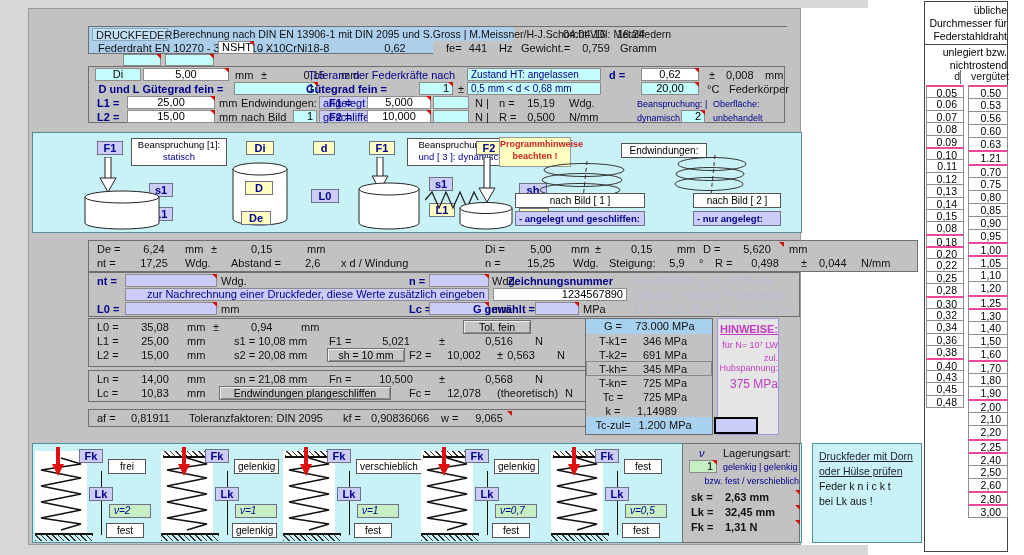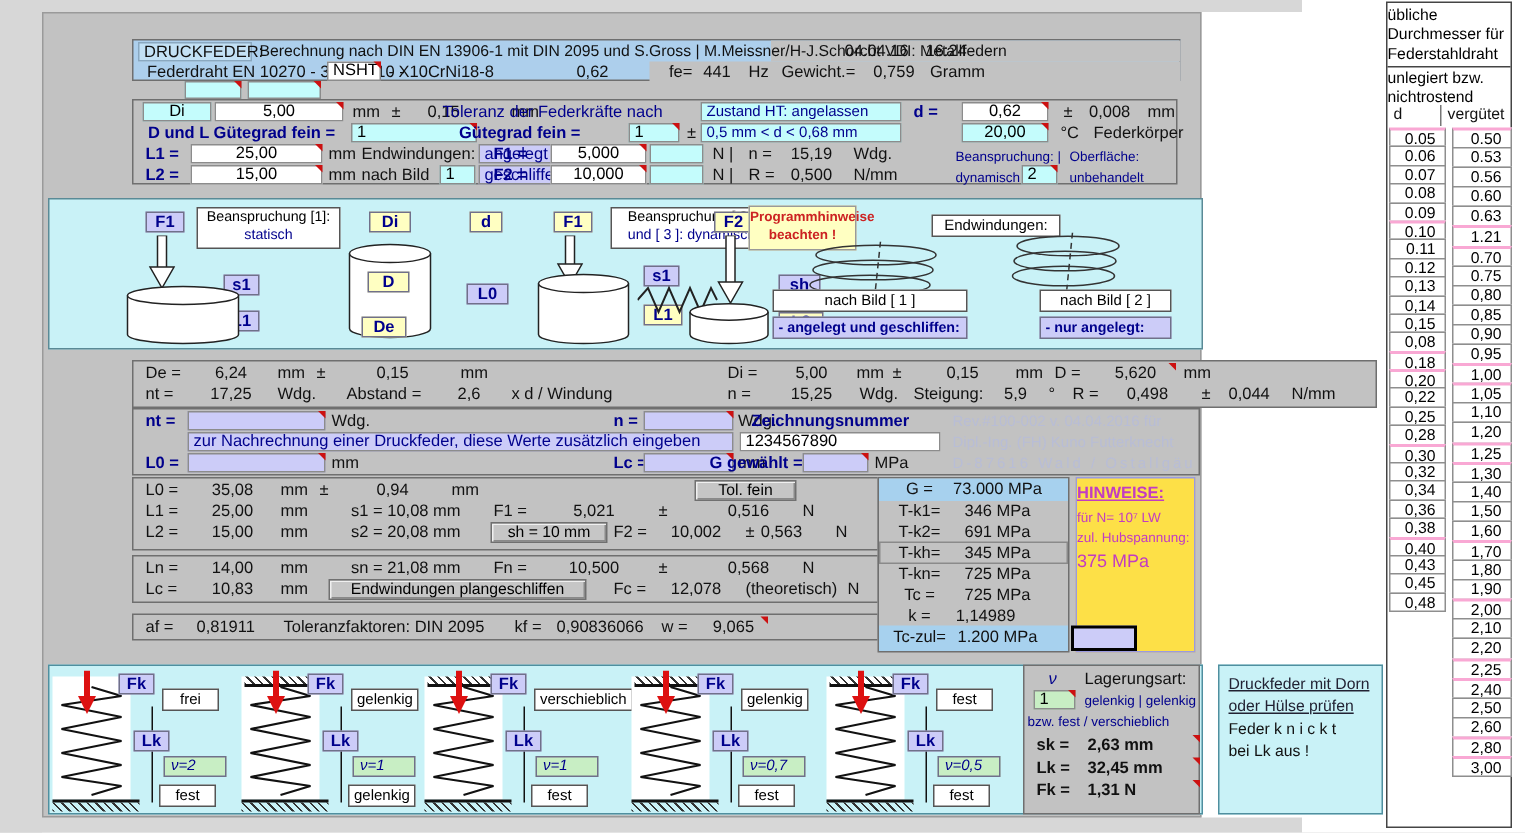--- a/index.html
+++ b/index.html
@@ -1,34 +1,34 @@
 <!DOCTYPE html>
 <html><head>
 <meta charset="utf-8">
 <style>
   *{box-sizing:border-box;margin:0;padding:0}
   body{font-family:"Liberation Sans",sans-serif;background:#fff;width:1024px;height:555px;overflow:hidden}
   #app{position:relative;width:1024px;height:555px;background:#fff}
   .abs{position:absolute}
   .t{position:absolute;white-space:nowrap;height:13px;line-height:13px;font-size:11px;color:#111}
   .nv{color:#00008c}.b{font-weight:bold}.s9{font-size:9px}
-  .rt{text-align:center}.ctr{text-align:left}
+  .rt{text-align:center}.ctr{text-align:right}
   .cl{position:absolute;border:1px solid #8c8c8c;height:13px;line-height:11px;font-size:11px;padding:0 3px;white-space:nowrap}
   .yel{background:#ffffff}.cyn{background:#c4fcfc}.lav{background:#ccccf8}.grn{background:#c8eec4}
   .box{position:absolute;border:1px solid #6f6f6f}
   .rm::after{content:'';position:absolute;top:-1px;right:-1px;width:0;height:0;border-left:5px solid transparent;border-top:5px solid #c11}
   .btn{position:absolute;background:#c6c6c6;border:1px solid #707070;box-shadow:inset 1px 1px 0 #f0f0f0,inset -1px -1px 0 #8a8a8a;text-align:center;font-size:10.5px;line-height:12px;height:14px}
   .figlab{position:absolute;border:1px solid #70708a;background:#ccccf8;color:#00008c;font-weight:bold;font-size:11px;height:14px;line-height:12px;text-align:center}
   .figlab.y{background:#ffffc2}
   .wbox{position:absolute;background:#fff;border:1px solid #555;text-align:center;font-size:10px;line-height:12px}
   .lavcap{position:absolute;background:#ccccf8;border:1px solid #70708a;color:#00008c;font-weight:bold;font-size:9.5px;line-height:13px;text-align:left;padding-left:3px}
   .hl{background:#a7d1ee}
   .dcol{position:absolute}
   .dtc{position:relative;border:1px solid #8e8e8e;margin-top:-1px;background:#fff;font-size:10.5px;text-align:right;padding-right:6px}
-  .dtc.grp{border-top:2px solid #f9a8d4}
+  .dtc.grp{border-top:2px solid #ec4899}
   .dtl{height:13.4px;line-height:12px}.dtr{height:14.1px;line-height:13px}
   .hatch{background:repeating-linear-gradient(45deg,#333 0 1px,transparent 1px 4px)}
   .spr{position:absolute;width:126px;height:94px}
   .magenta{color:#c23cc2}
 </style>
 </head>
 <body>
 
 <div id="app">
 
@@ -331,21 +331,21 @@
     <span class="t rt" style="left:2px;top:58px;width:50px">T-kn=</span>
     <span class="t rt" style="left:36px;top:58px;width:86px">725 MPa</span>
     <span class="t rt" style="left:2px;top:72px;width:50px">Tc  =</span>
     <span class="t rt" style="left:36px;top:72px;width:86px">725 MPa</span>
     <span class="t rt" style="left:2px;top:86px;width:50px">k =</span>
     <span class="t rt" style="left:36px;top:86px;width:70px">1,14989</span>
     <span class="t rt" style="left:2px;top:100px;width:50px">Tc-zul=</span>
     <span class="t rt" style="left:36px;top:100px;width:86px">1.200 MPa</span>
   </div>
 
-  <div class="abs" style="left:717px;top:318px;width:80px;height:117px;background:#fde047;border:1px solid #9a9ae0">
+  <div class="abs" style="left:717px;top:318px;width:62px;height:117px;background:#e5e5e5;border:1px solid #9a9ae0">
     <div class="magenta ctr b" style="margin-top:4px;font-size:11px;text-decoration:underline">HINWEISE:</div>
     <div class="magenta ctr" style="margin-top:5px;font-size:9px">für N= 10⁷ LW</div>
     <div class="magenta ctr" style="margin-top:3px;font-size:9px">zul. Hubspannung:</div>
     <div class="magenta ctr" style="margin-top:4px;font-size:12px">375 MPa</div>
   </div>
   <div class="abs" style="left:714px;top:417px;width:44px;height:17px;background:#ccccf8;border:2px solid #000"></div>
 
 
   <div class="abs" style="left:32px;top:443px;width:770px;height:100px;background:#c9f2f7;border:1px solid #4f8f9f">
     <div id="figs" style="position:absolute;left:0;top:0;width:680px;height:98px">

